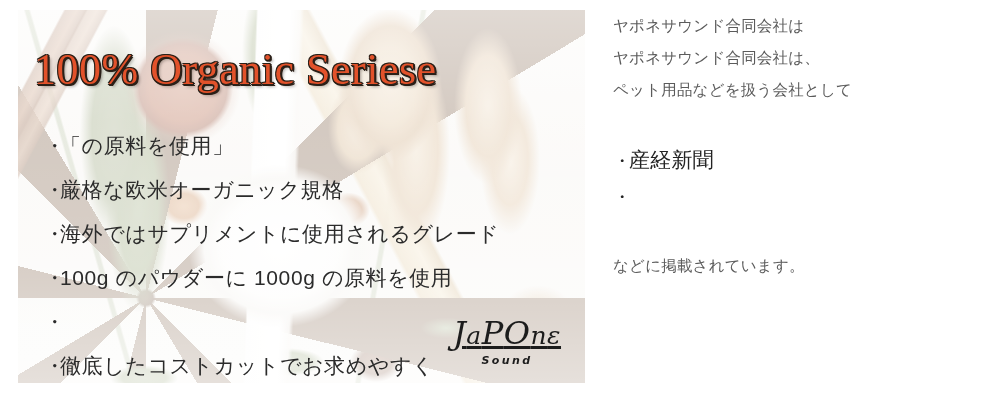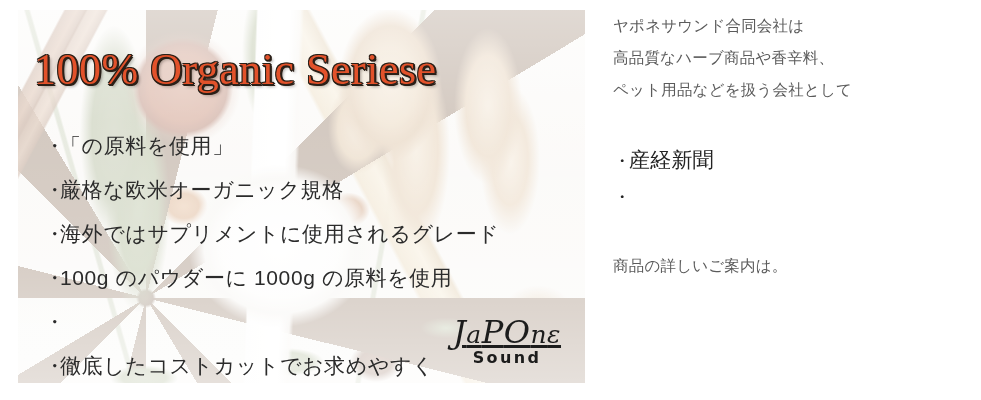--- a/index.html
+++ b/index.html
@@ -152,25 +152,27 @@
     font-style: italic;
     font-size: 30px;
     line-height: 1;
     color: #1c1c1c;
     letter-spacing: 0.5px;
     text-decoration: underline;
   }
   .brand-word .cap { font-size: 32px; }
   .brand-word .lo  { font-size: 25px; }
   .brand-sub {
+    margin-top: 5px;
     font-family: "DejaVu Sans", "Liberation Sans", sans-serif;
-    font-size: 16px;
+    font-size: 11px;
     font-weight: bold;
     letter-spacing: 2.4px;
     color: #1c1c1c;
+    font-style: italic;
   }
 
   
   .info-col {
     position: absolute;
     left: 613px;
     top: 0;
     width: 360px;
     height: 400px;
   }
@@ -254,32 +256,32 @@
       <div class="brand-sub">Sound</div>
     </div>
 
   </div>
 </div>
 
 <div class="info-col">
 
   <div class="info-block block-intro">
     <div class="info-line">ヤポネサウンド合同会社は</div>
-    <div class="info-line">高品質なハーブ商品や香辛料、</div>
+    <div class="info-line">ヤポネサウンド合同会社は、</div>
     <div class="info-line">ペット用品などを扱う会社として</div>
   </div>
 
   <div class="info-block block-media">
     <div class="media-li">
       <span class="dot">・</span>
       <span>産経新聞</span>
     </div>
     <div class="media-li">
       <span class="dot">・</span>
     </div>
   </div>
 
   <div class="info-block block-note">
-    <div class="info-line">商品の詳しいご案内は。</div>
+    <div class="info-line">などに掲載されています。</div>
   </div>
 
 
 </div>
 
 </body></html>

